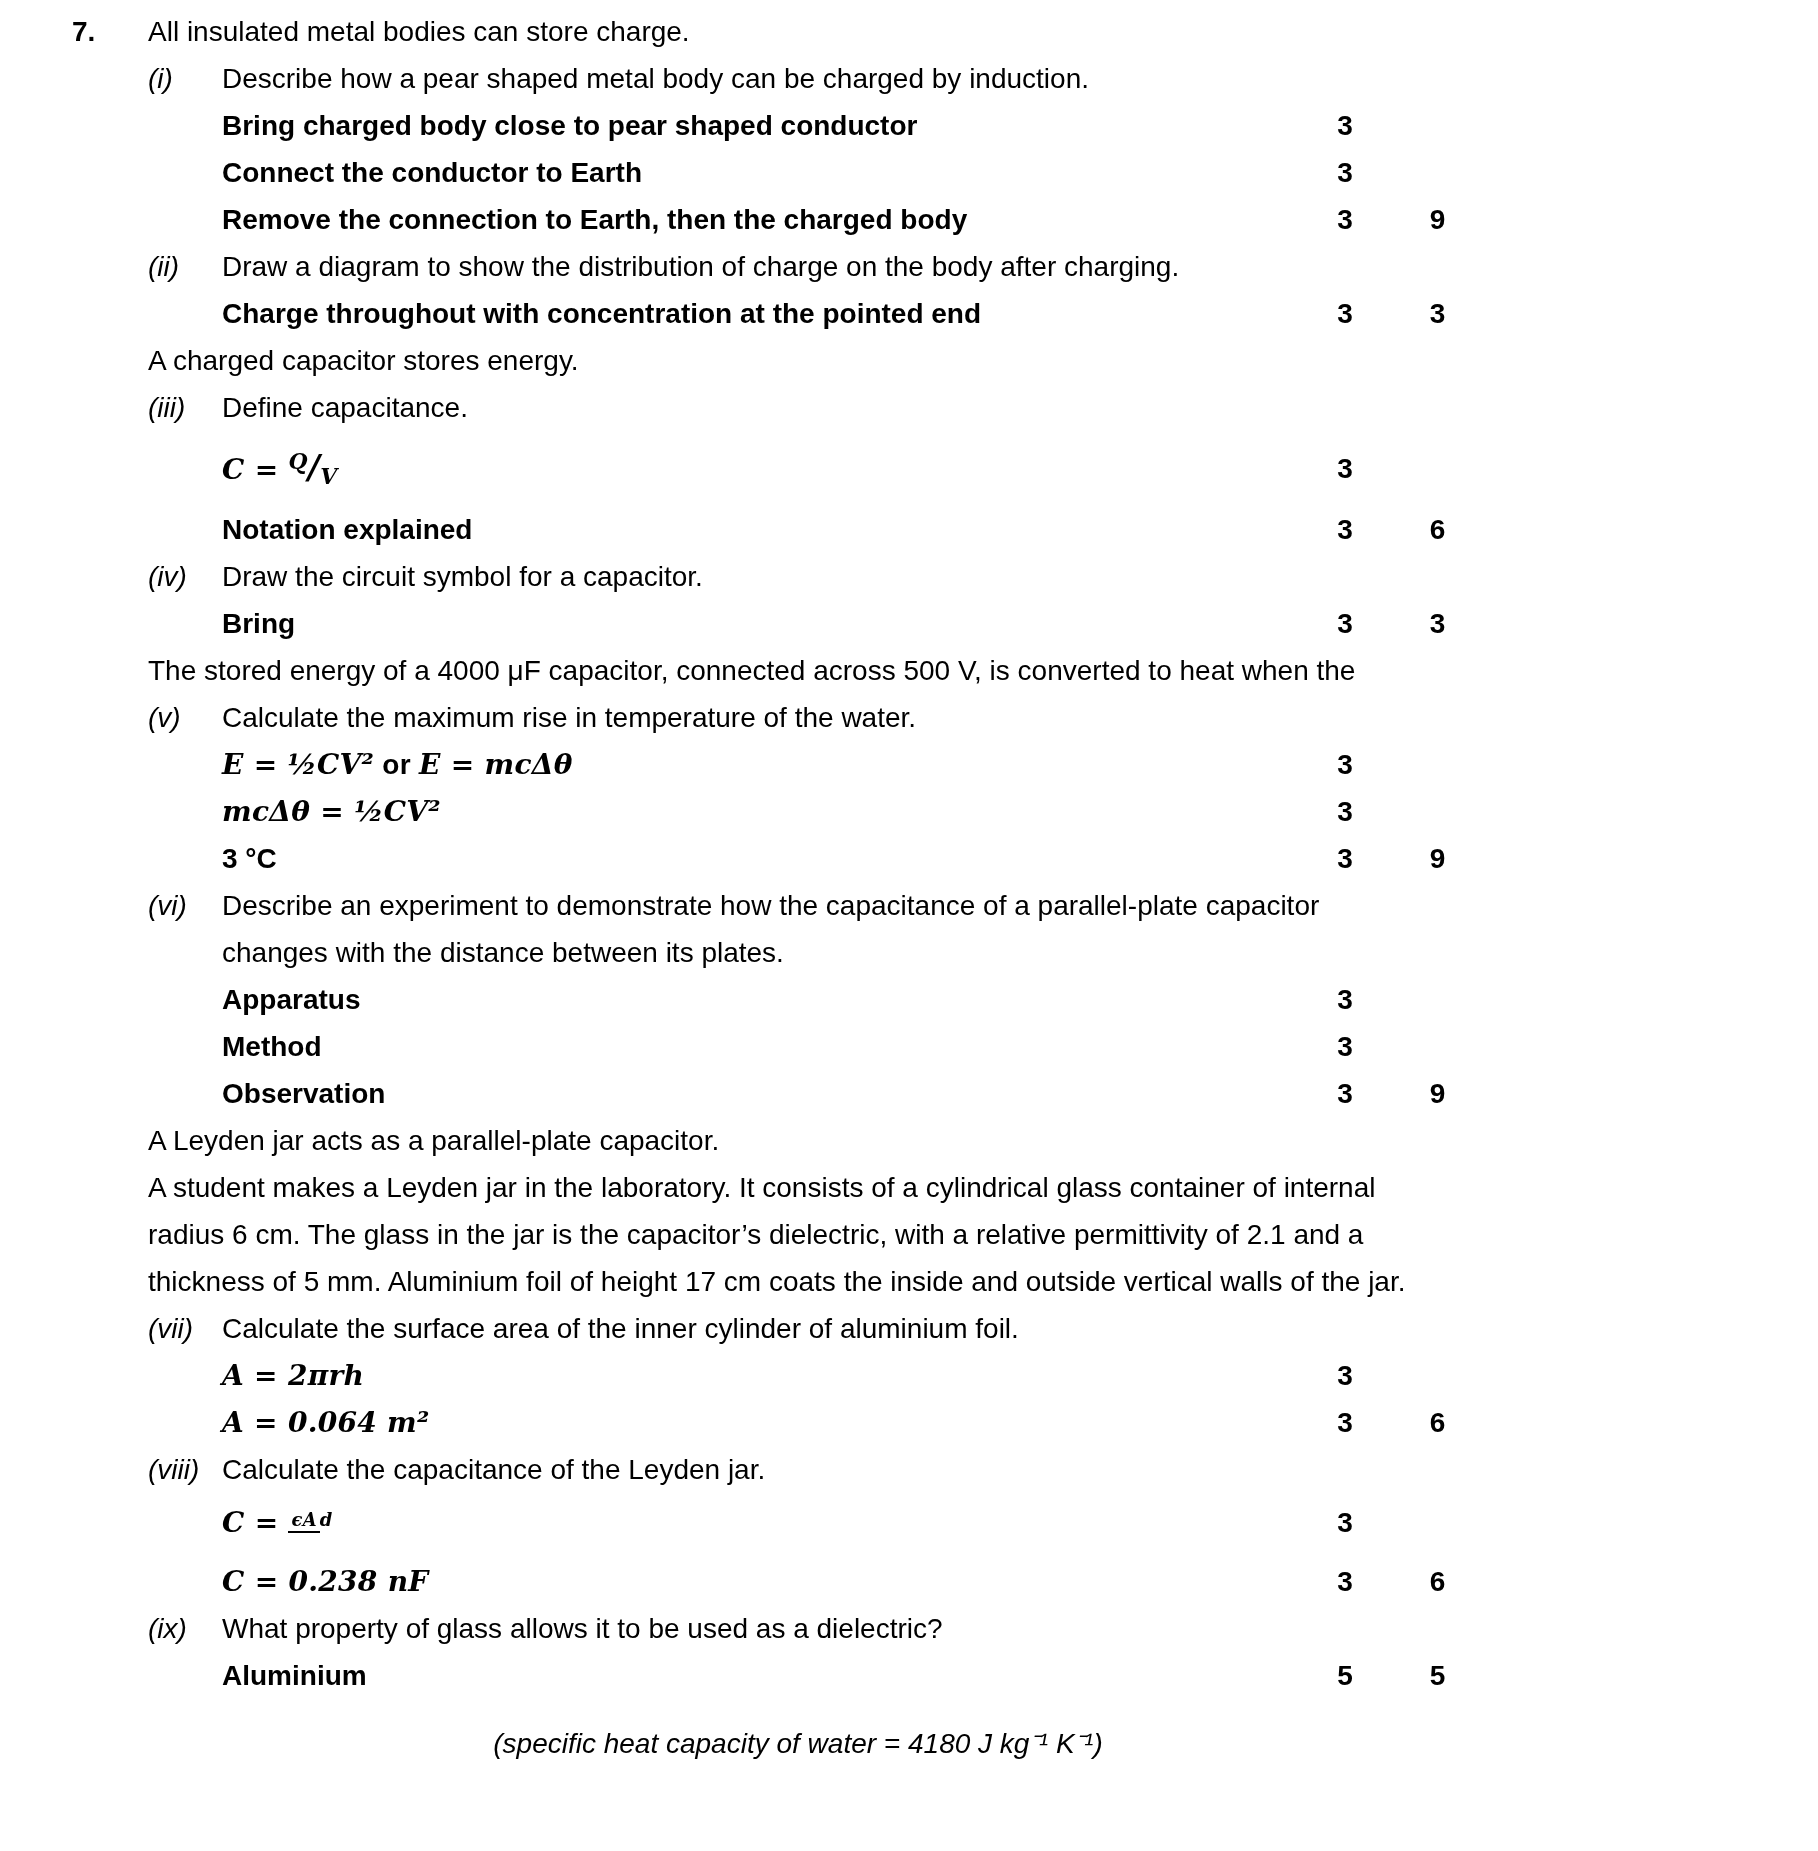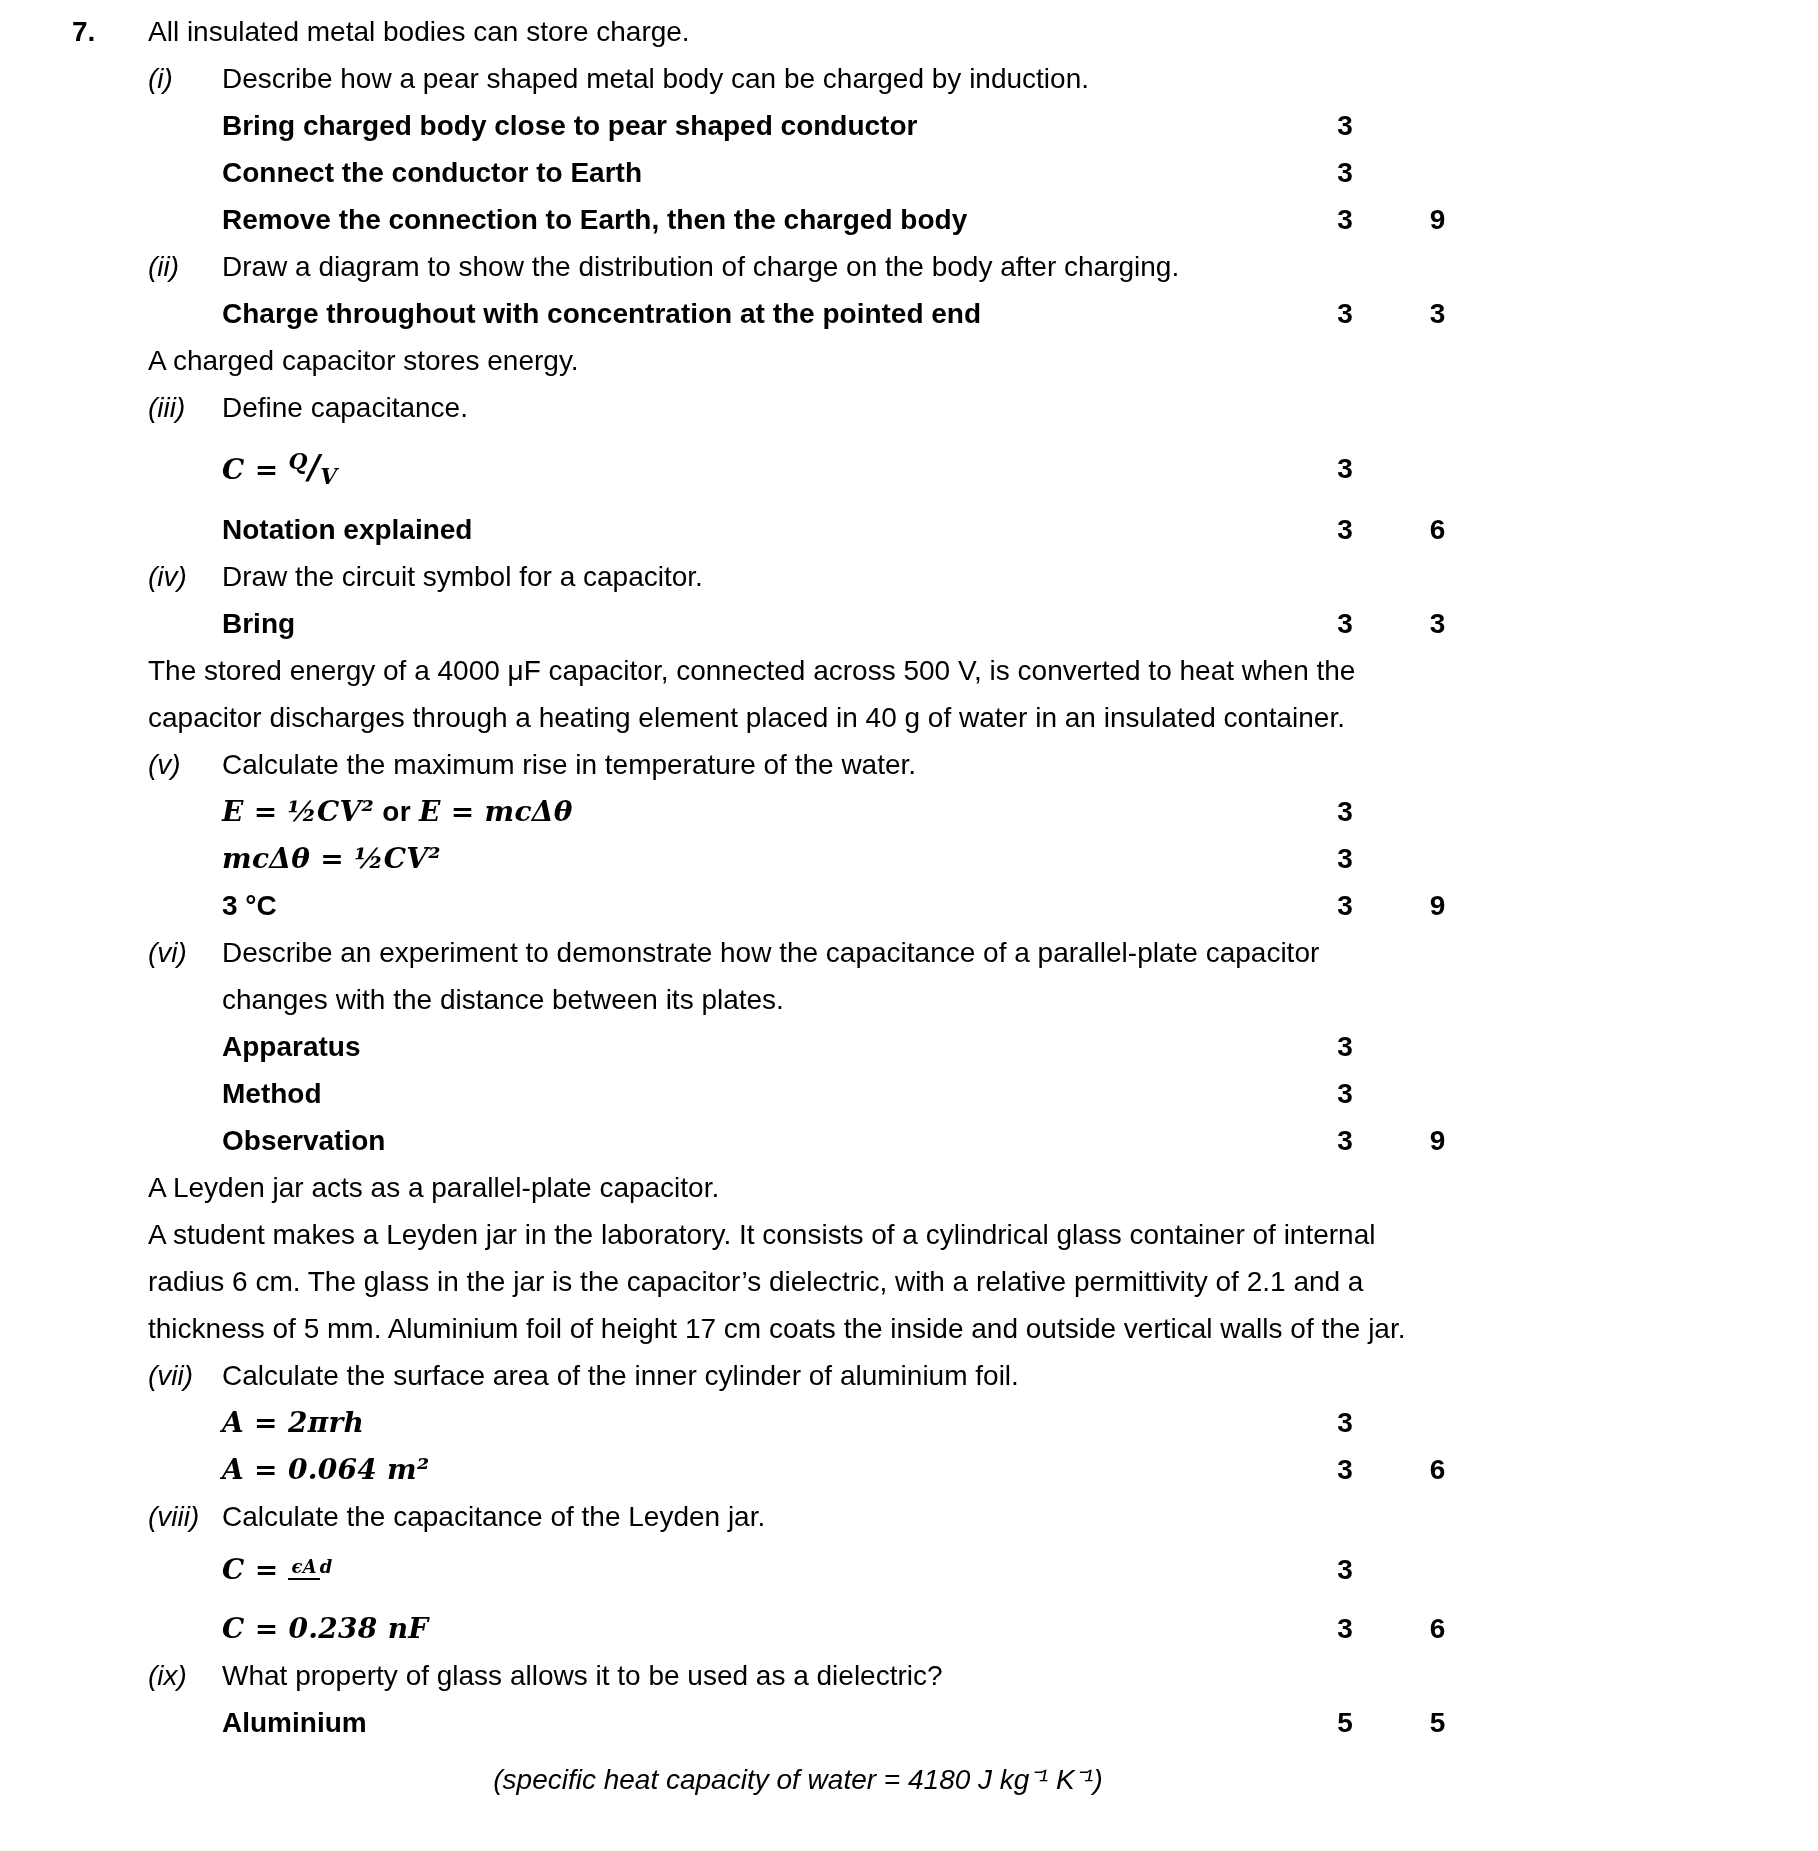--- a/index.html
+++ b/index.html
@@ -47,21 +47,21 @@
     line-height: 1.2;
     transform: translateY(-4px);
   }
   .fnum { border-bottom: 2px solid #000; padding: 0 3px; }
   .upright { font-style: normal; font-family: "Liberation Sans", sans-serif; }
   .footer {
     width: 1452px;
     text-align: center;
     font-style: italic;
     line-height: 47px;
-    margin-top: 10px;
+    margin-top: 21px;
   }
 </style>
 </head>
 <body>
 
 <div class="page">
 
   <div class="row">
     <div class="c1 bold">7.</div>
     <div class="cw">All insulated metal bodies can store charge.</div>
@@ -126,21 +126,20 @@
 
   <div class="row">
     <div class="c3 bold">Bring</div>
     <div class="c4">3</div>
     <div class="c5">3</div>
   </div>
 
   <div class="row">
     <div class="cw">
       <div class="line">The stored energy of a 4000 μF capacitor, connected across 500 V, is converted to heat when the</div>
-      <div class="line">capacitor discharges through a heating element placed in 40 g of water in an insulated container.</div>
     </div>
   </div>
 
   <div class="row">
     <div class="c2 italic">(v)</div>
     <div class="c3">Calculate the maximum rise in temperature of the water.</div>
   </div>
 
   <div class="row">
     <div class="c3 formula">

